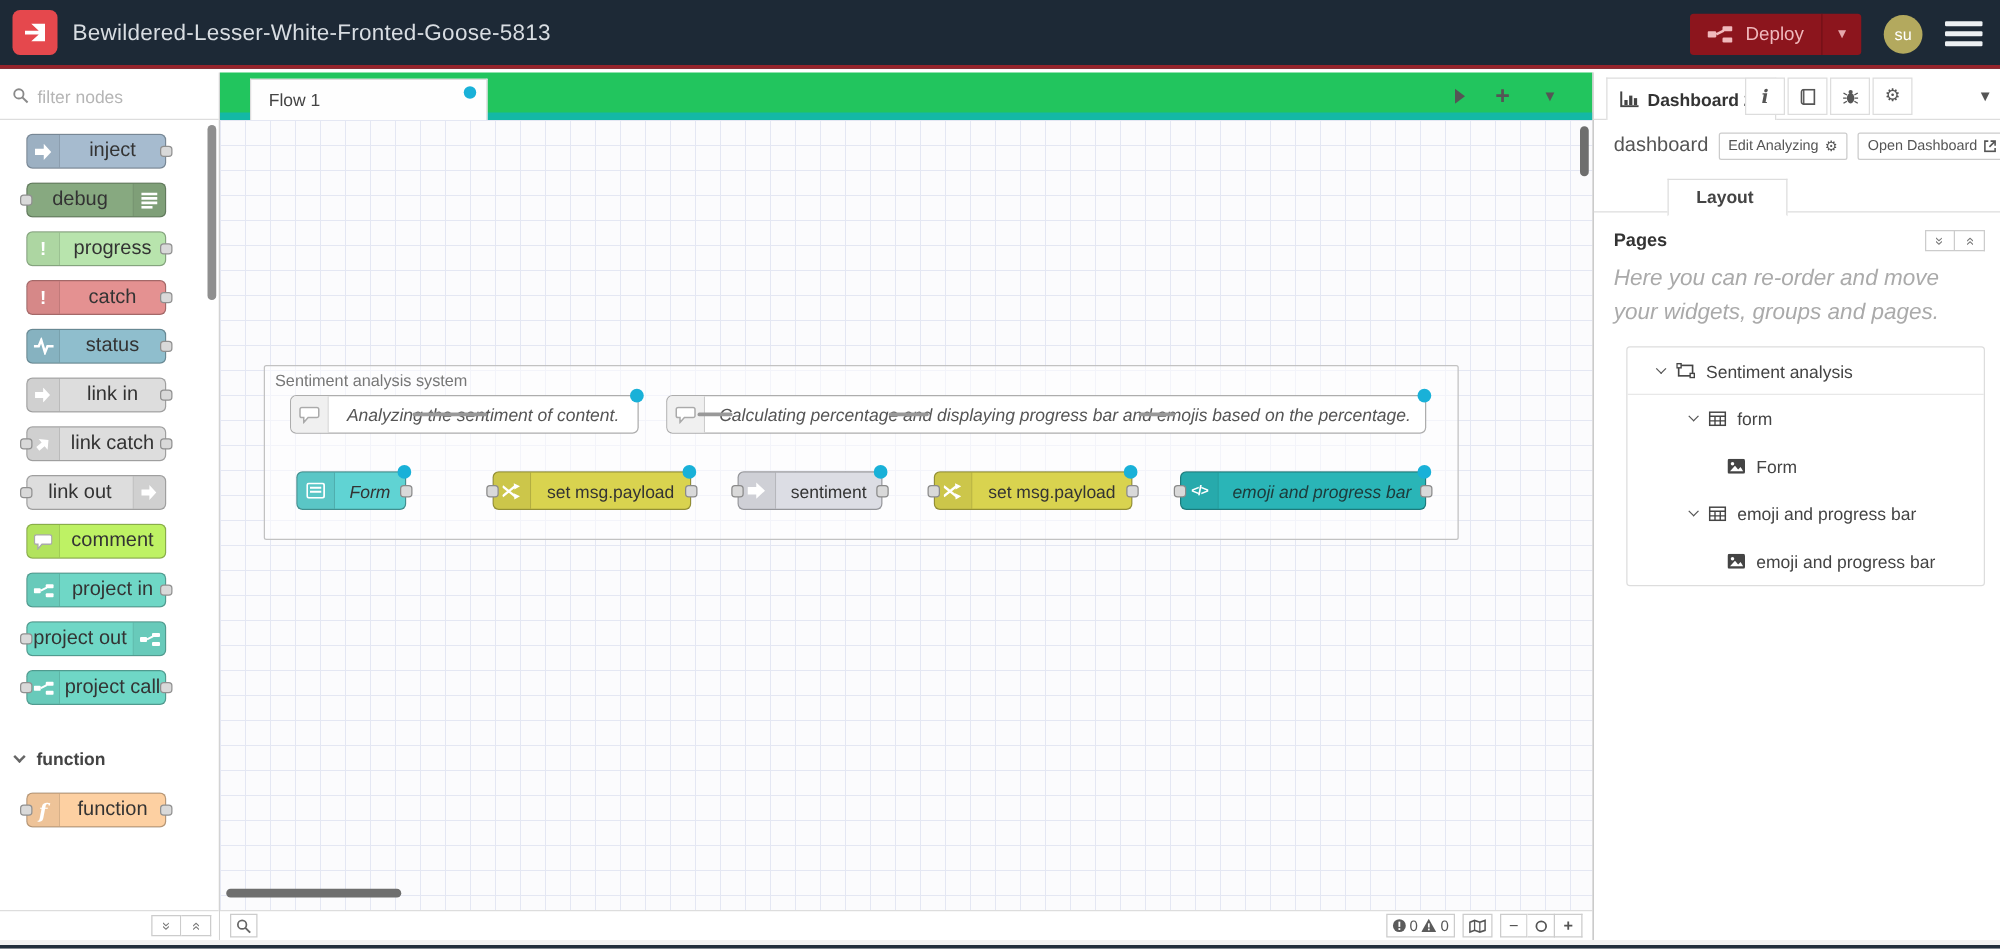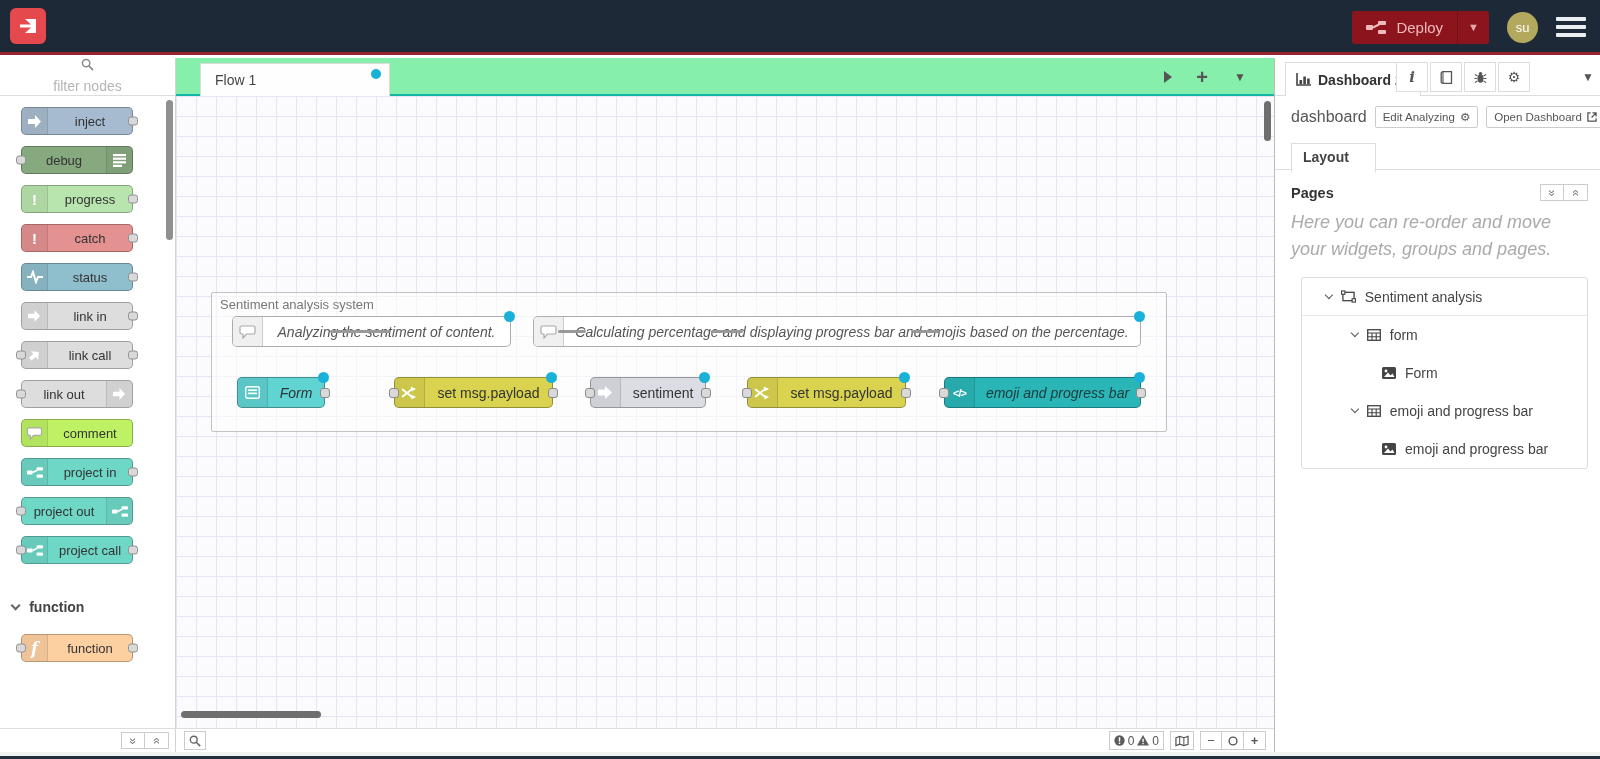--- a/index.html
+++ b/index.html
@@ -18,41 +18,41 @@
   .burger { display:flex; flex-direction:column; gap:4px; cursor:pointer; }
   .burger span { display:block; width:30px; height:4px; background:#eceff2; border-radius:1px; }
 
   
   .palette { position:absolute; left:0; top:58px; bottom:7px; width:176px; background:#fff; border-right:1px solid #d3d3d3; }
   .canvas  { position:absolute; left:176px; top:58px; bottom:7px; right:326px; background:#fff; }
   .sidebar { position:absolute; right:0; top:58px; bottom:7px; width:326px; background:#fff; border-left:1px solid #bbb; }
   .bottom-strip { position:absolute; left:0; bottom:0; width:1600px; height:7px; background:linear-gradient(#f1f1f1 0 4px,#212e3c 4px 7px); }
 
   
-  .filter-row { height:38px; border-bottom:1px solid #ddd; display:flex; align-items:center; padding:0 10px; gap:7px;flex-direction:column; }
+  .filter-row { height:38px; border-bottom:1px solid #ddd; display:flex; align-items:center; padding:0 10px; gap:7px; }
   .filter-text { color:#b5b5b5; font-size:14px; }
   .pal-scroll { position:absolute; top:38px; bottom:24px; left:0; right:0; overflow:hidden; }
   .cat-header { display:flex; align-items:center; gap:10px; padding:13px 0 8px 12px; font-size:14px; font-weight:bold; color:#444; }
   .chev { display:inline-block; border:solid #666; border-width:0 2px 2px 0; padding:2.6px; transform:rotate(45deg); margin-top:-3px; }
   .pnode { position:relative; width:112px; height:28px; margin:11px 0 0 21px; border-radius:5px; border:1px solid rgba(0,0,0,.28); display:flex; align-items:center; cursor:grab; }
   .pnode .picon { width:26px; align-self:stretch; display:flex; align-items:center; justify-content:center; background:rgba(0,0,0,.06); }
   .pnode .picon.lft { border-right:1px solid rgba(0,0,0,.1); border-radius:4px 0 0 4px; }
   .pnode .picon.rgt { border-left:1px solid rgba(0,0,0,.1); border-radius:0 4px 4px 0; order:2; }
-  .pnode .plabel { flex:1; text-align:center; font-size:13px; color:#333; white-space:nowrap; }
+  .pnode .plabel { flex:1; text-align:center; font-size:16px; color:#333; white-space:nowrap; }
   .pport { position:absolute; width:10px; height:9px; background:#d9d9d9; border:1px solid #909090; border-radius:3px; top:50%; transform:translateY(-50%); }
   .pport.in { left:-6px; } .pport.out { right:-6px; }
   .pal-footer { position:absolute; bottom:0; left:0; right:0; height:24px; border-top:1px solid #ddd; background:#fff; display:flex; align-items:center; justify-content:flex-end; padding-right:6px; }
   .sq-btn { width:24px; height:17px; border:1px solid #ccc; background:#fff; color:#777; font-size:10px; display:flex; align-items:center; justify-content:center; cursor:pointer; }
   .sq-btn + .sq-btn { border-left:none; }
   .rot-up { transform:rotate(90deg); display:inline-block; font-size:12px; }
   .rot-dn { transform:rotate(-90deg); display:inline-block; font-size:12px; }
   .pal-sb { position:absolute; right:2px; top:42px; width:7px; height:140px; background:#8f8f8f; border-radius:4px; }
 
   
-  .tabbar { height:38px; border-bottom:2px solid #14b8a6; position:relative; background:#86efac; }
+  .tabbar { height:38px; border-bottom:6px solid #14b8a6; position:relative; background:#22c55e; }
   .flow-tab { position:absolute; left:24px; top:5px; width:190px; height:33px; background:#fefefe; border:1px solid #ddd; border-bottom:none; display:flex; align-items:center; padding-left:14px; font-size:14px; color:#444; cursor:pointer; }
   .tab-dot { position:absolute; right:8px; top:5px; width:10px; height:10px; border-radius:50%; background:#19b1d8; }
   .tab-ctl { position:absolute; top:0; height:38px; display:flex; align-items:center; justify-content:center; color:#555; cursor:pointer; }
   .canvas-body { position:absolute; top:38px; bottom:24px; left:0; right:0; overflow:hidden;
     background-color:#fbfbfd;
     background-image:linear-gradient(#e4e7f3 1px,transparent 1px),linear-gradient(90deg,#e4e7f3 1px,transparent 1px);
     background-size:20px 20px; }
   .group-box { position:absolute; left:35px; top:196px; width:956px; height:140px; background:rgba(255,255,255,.55); border:1px solid #c2c2c2; border-radius:2px; }
   .group-label { position:absolute; left:8px; top:4px; font-size:13px; color:#777; }
   .fnode { position:absolute; height:31px; border-radius:5px; border:1px solid rgba(0,0,0,.32); display:flex; align-items:stretch; background:#ddd; cursor:pointer; }
@@ -76,21 +76,21 @@
 
   
   .sb-tabbar { height:38px; border-bottom:1px solid #ddd; position:relative; background:#fff; }
   .sb-tab { position:absolute; left:10px; top:4px; height:34px; width:136px; border:1px solid #ddd; border-bottom:none; background:#fff; display:flex; align-items:center; gap:7px; padding-left:10px; font-size:14px; font-weight:bold; color:#333; cursor:pointer; }
   .sb-iconbtn { position:absolute; top:4px; width:32px; height:30px; border:1px solid #ddd; background:#fff; display:flex; align-items:center; justify-content:center; color:#555; cursor:pointer; font-size:15px; }
   .sb-caret { position:absolute; right:6px; top:12px; color:#555; font-size:12px; cursor:pointer; }
   .sb-sub { display:flex; align-items:center; padding:10px 10px 8px 16px; gap:8px; }
   .sb-sub-title { font-size:16px; color:#555; flex:1; }
   .mini-btn { height:22px; border:1px solid #ccc; background:#fff; border-radius:2px; font-size:11.5px; color:#555; display:flex; align-items:center; gap:5px; padding:0 7px; cursor:pointer; white-space:nowrap; }
   .layout-row { border-bottom:1px solid #ddd; padding:6px 0 0 16px; height:34px; }
-  .layout-tab { display:inline-block; border:1px solid #ddd; border-bottom:1px solid #fff; background:#fff; margin-bottom:-1px; padding:5px 26px 7px 11px; font-size:14px; font-weight:bold; color:#444; position:relative; top:1px; cursor:pointer; }
+  .layout-tab { display:inline-block; border:1px solid #ddd; border-bottom:1px solid #fff; background:#fff; margin-bottom:-1px; padding:5px 26px 7px 22px; font-size:14px; font-weight:bold; color:#444; position:relative; top:1px; cursor:pointer;margin-left:43px; }
   .pages-head { display:flex; align-items:center; padding:14px 12px 0 16px; }
   .pages-title { font-size:14.5px; font-weight:bold; color:#333; flex:1; }
   .pages-help { font-style:italic; color:#aaa; font-size:18px; line-height:1.5; padding:8px 24px 10px 16px; }
   .tree { margin:4px 12px 0 26px; border:1px solid #ddd; border-radius:3px; background:#fff; }
   .tree-row { height:38px; display:flex; align-items:center; gap:9px; font-size:14px; color:#444; cursor:pointer; }
   .tree-row.b { border-bottom:1px solid #e8e8e8; }
   .lv0 { padding-left:24px; } .lv1 { padding-left:50px; } .lv2 { padding-left:80px; }
   .tchev { display:inline-block; border:solid #555; border-width:0 1.8px 1.8px 0; padding:2.4px; transform:rotate(45deg); margin-top:-4px; }
 
   svg { display:block; }
@@ -98,20 +98,21 @@
 </style>
 </head>
 <body>
 
 <div class="header">
   <div class="logo">
     <svg width="22" height="22" viewBox="0 0 22 22">
         <path d="M3 4 L14 4 L8 9.5 L19 9.5 L19 12.5 L8 12.5 L14 18 L3 18 Z" fill="#fff" transform="scale(-1,1) translate(-22,0)"></path>
       </svg>
   </div>
+  <div class="hd-title">Bewildered-Lesser-White-Fronted-Goose-5813</div>
   <div class="hd-right">
     <div class="deploy-btn">
       <span class="deploy-main">
         <span>
           <svg width="20" height="15" viewBox="0 0 20 15">
               <rect x="0" y="5" width="7" height="5" rx="1" fill="#f0b9bc"></rect>
               <path d="M7 7.5 L13 4.5" stroke="#f0b9bc" stroke-width="2"></path>
               <rect x="12" y="1" width="8" height="4" rx="1" fill="#f0b9bc"></rect>
               <rect x="12" y="10" width="8" height="4" rx="1" fill="#f0b9bc"></rect>
             </svg>
@@ -198,21 +199,21 @@
       <span class="plabel">link in</span>
       <span class="pport out"></span>
     </div>
 
     <div class="pnode" style="background:#dddddd">
       <span class="picon lft">
           <svg width="13" height="13" viewBox="0 0 14 14">
             <path d="M1 5 L7 5 L7 1 L13 7 L7 13 L7 9 L1 9 Z" fill="#fff" transform="rotate(-40 7 7)"></path>
           </svg>
         </span>
-      <span class="plabel">link call</span>
+      <span class="plabel">link catch</span>
       <span class="pport in"></span>
       <span class="pport out"></span>
     </div>
 
     <div class="pnode" style="background:#dddddd">
       <span class="picon rgt">
           <svg width="13" height="12" viewBox="0 0 14 13">
             <path d="M0 4 L7 4 L7 0 L13 6.5 L7 13 L7 9 L0 9 Z" fill="#fff"></path>
           </svg>
         </span>

